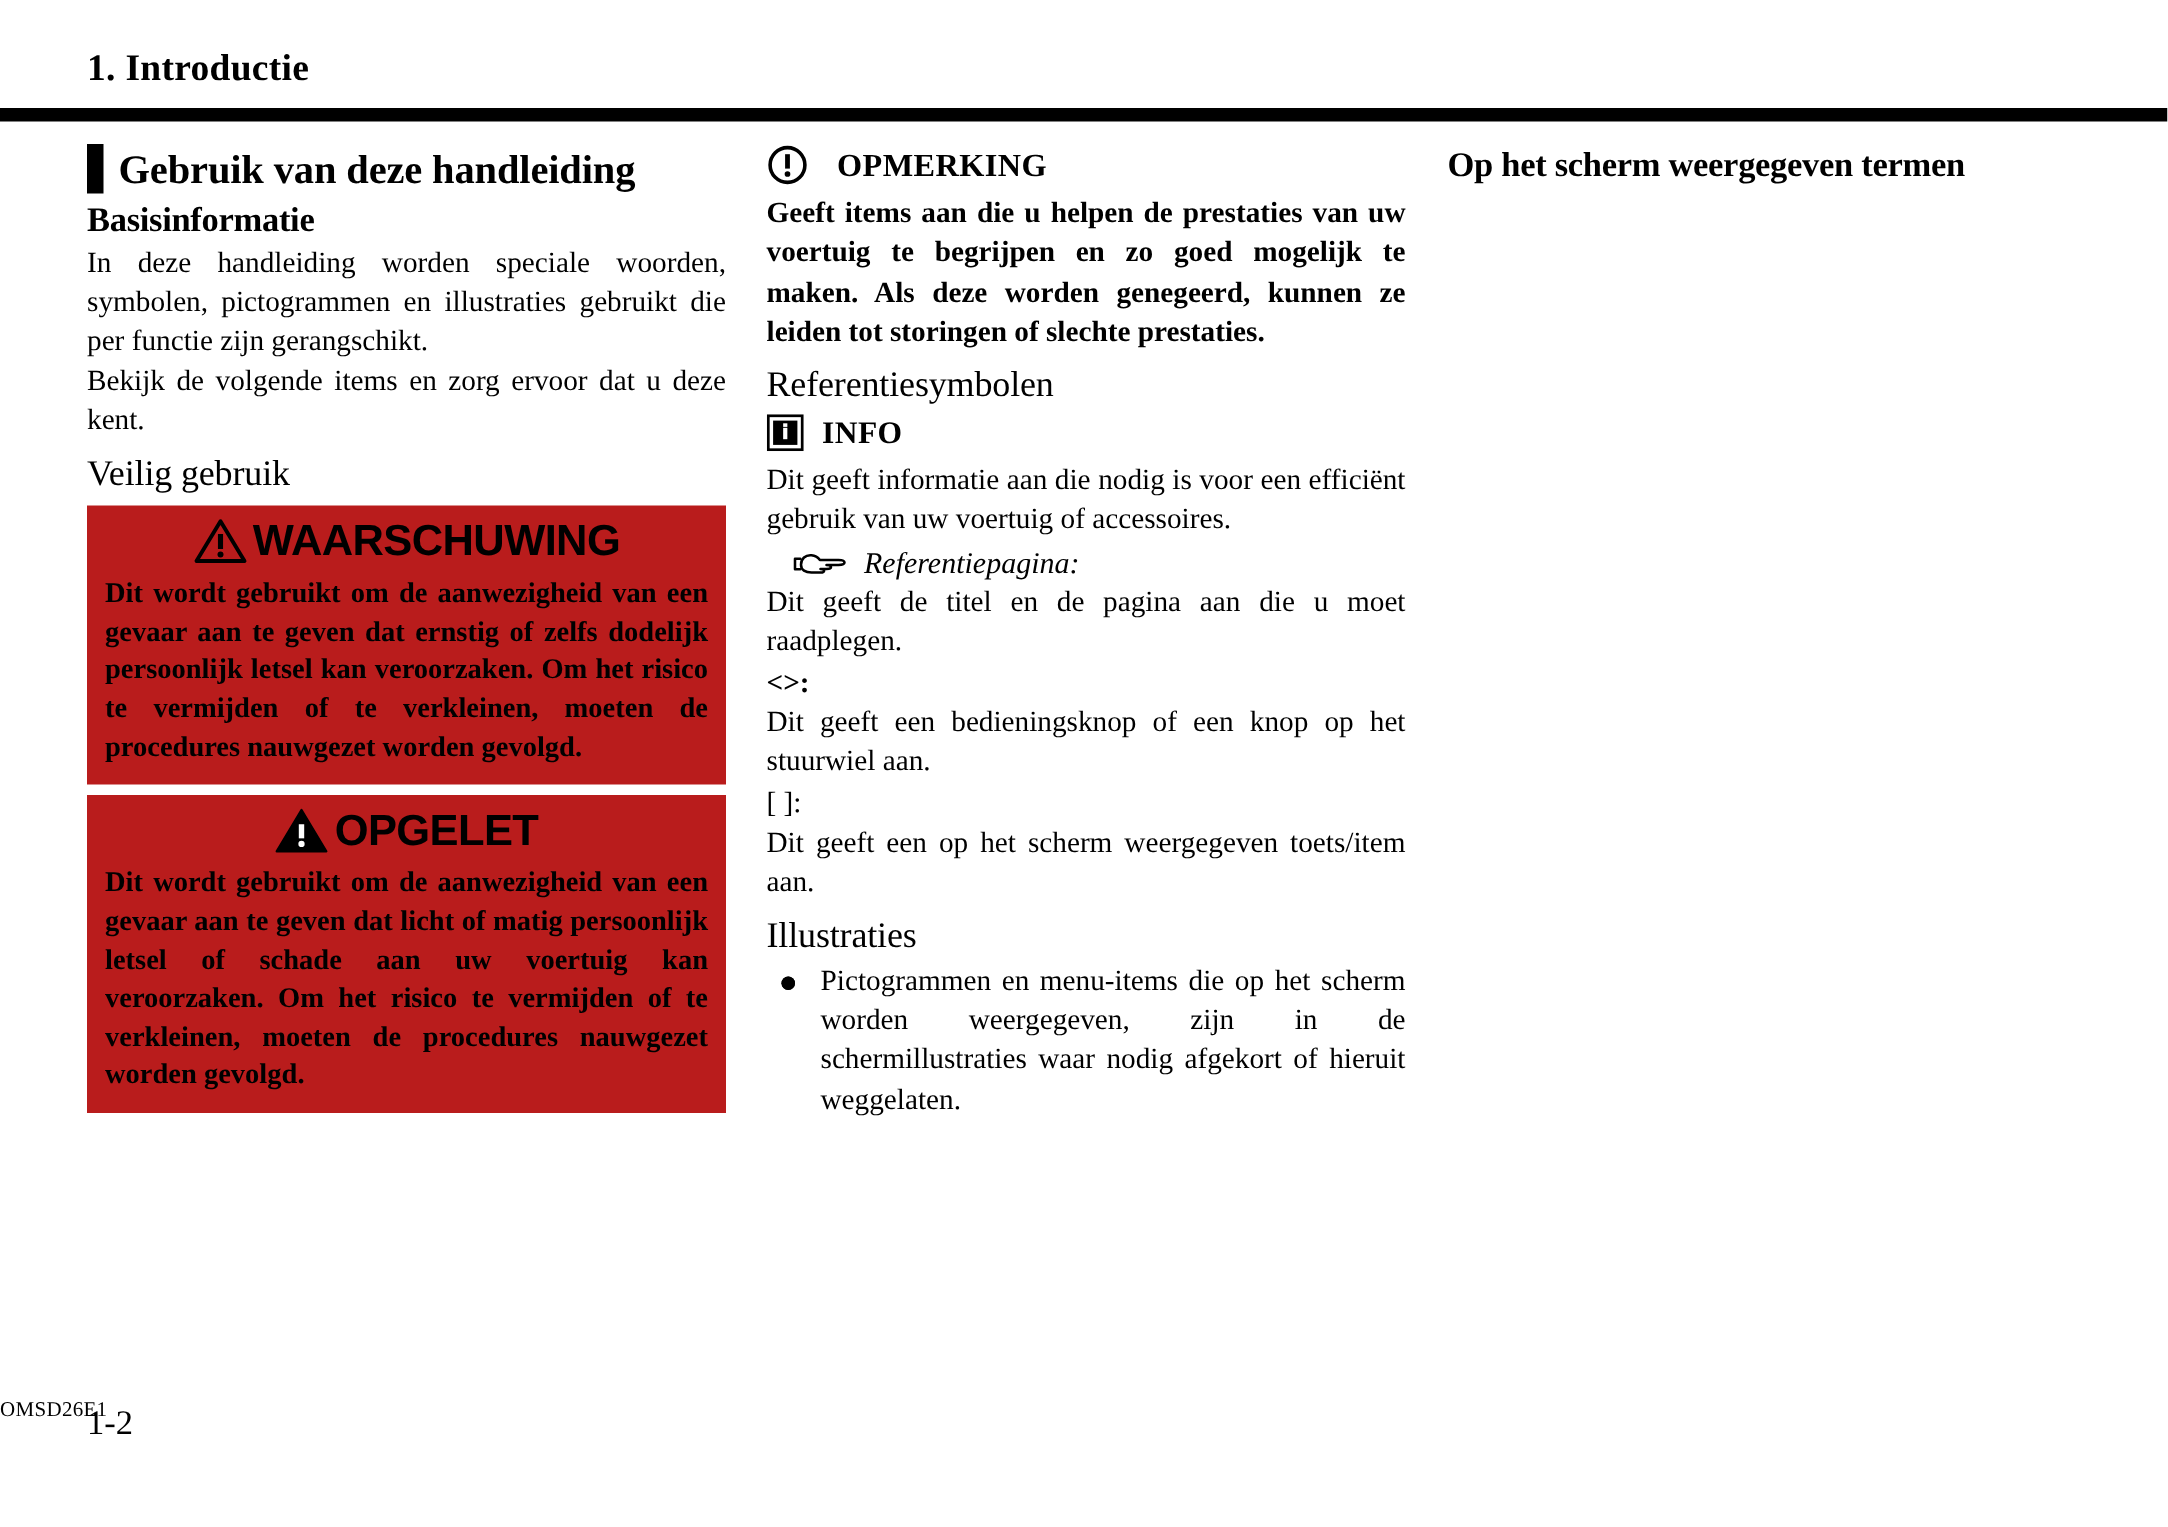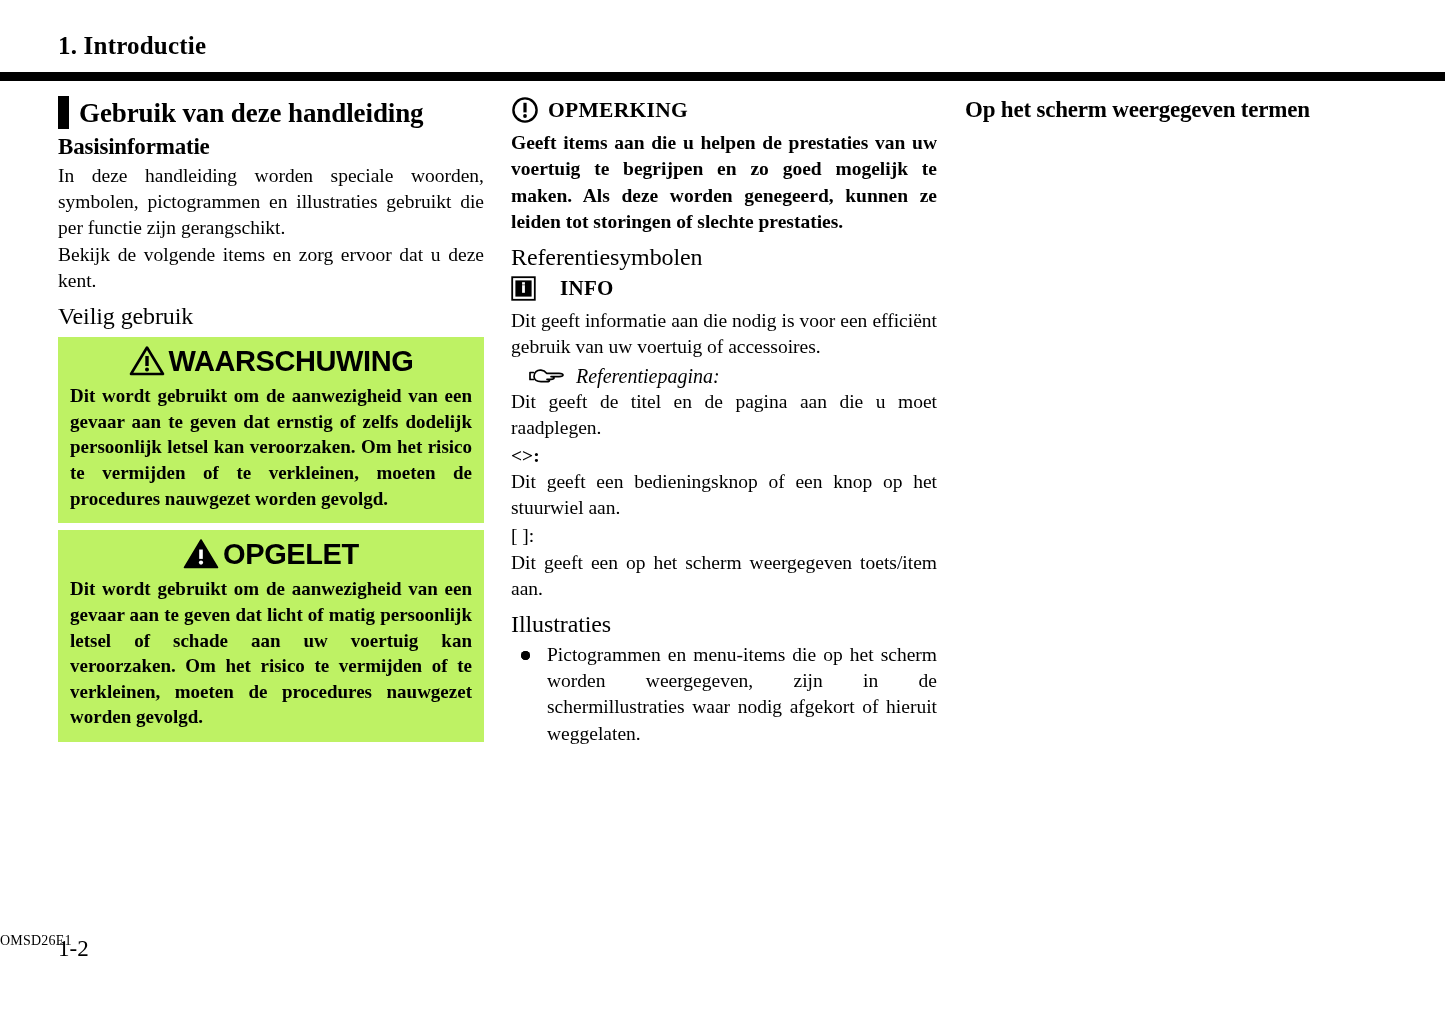--- a/index.html
+++ b/index.html
@@ -93,21 +93,21 @@
   p.body {
     font-size: 19.5px;
     line-height: 1.34;
     margin: 0;
     text-align: justify;
     text-justify: inter-word;
   }
 
   
   .safety-box {
-    background: #bef264;
+    background: #b91c1c;
     margin: 7px 0 0 0;
     padding: 8px 12px 12px 12px;
     box-sizing: border-box;
     width: 426px;
   }
   .safety-head {
     display: flex;
     align-items: center;
     justify-content: center;
     gap: 4px;
@@ -126,42 +126,42 @@
     line-height: 1.35;
     text-align: justify;
     text-justify: inter-word;
     margin: 0;
   }
 
   
   .note-head {
     display: flex;
     align-items: center;
-    gap: 9px;
+    gap: 19px;
     margin: 0 0 6px 0;
   }
   .note-head-text {
     font-size: 21.5px;
     font-weight: bold;
     letter-spacing: 0.3px;
   }
   .note-body {
     font-size: 19.5px;
     font-weight: bold;
     line-height: 1.35;
     text-align: justify;
     text-justify: inter-word;
     margin: 0;
   }
 
   
   .info-head {
     display: flex;
     align-items: center;
-    gap: 24px;
+    gap: 12px;
     margin: 1px 0 7px 0;
   }
   .info-head-text {
     font-size: 21px;
     font-weight: bold;
     letter-spacing: 0.3px;
   }
   .ref-line {
     display: flex;
     align-items: center;

